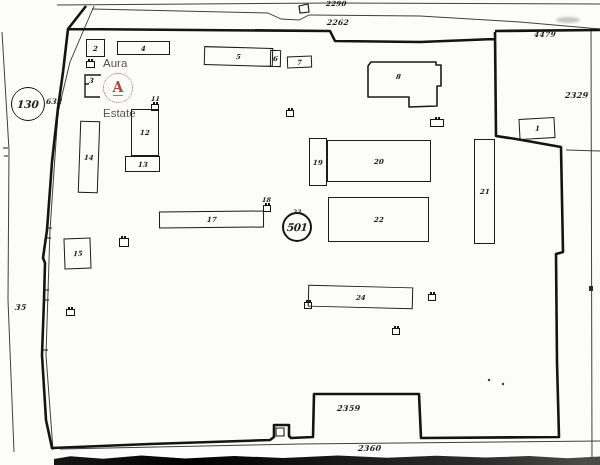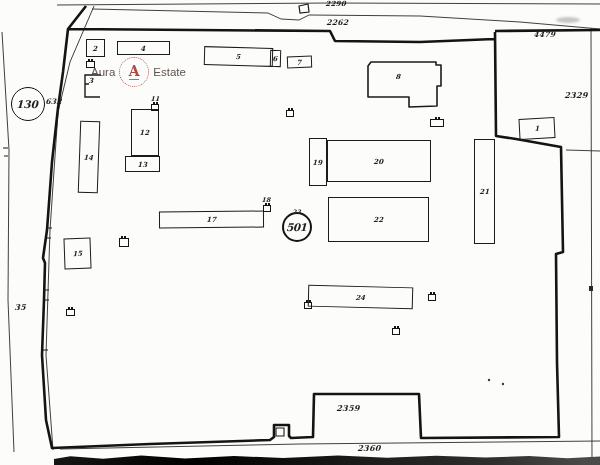--- a/index.html
+++ b/index.html
@@ -38,22 +38,22 @@
     color:#222;line-height:1;transform:skewX(-5deg);
   }
   .circle-pt{
     position:absolute;border-radius:50%;border:1.7px solid #141414;
     display:flex;align-items:center;justify-content:center;box-sizing:border-box;
   }
   .circle-pt .num{font-size:10.5px;}
   #c501{border-width:2.2px;}
   #c501 .num{font-size:10.5px;letter-spacing:-.5px;}
   #wm{
-    position:absolute;left:91px;top:57px;display:flex;align-items:center;
-    gap:4px;opacity:.92;font-family:"Liberation Sans", sans-serif;
+    position:absolute;left:103px;top:57px;display:flex;align-items:flex-start;
+    gap:4px;opacity:.92;font-family:"Liberation Sans", sans-serif;flex-direction:column;
   }
   #wm .wm-word{font-size:11.5px;}
   #wm .wm-logo{
     width:30px;height:30px;border-radius:50%;border:1.6px dotted;
     display:flex;flex-direction:column;align-items:center;justify-content:center;
     box-sizing:border-box;
   }
   #wm .wm-a{font-family:"DejaVu Serif", serif;font-size:14px;font-weight:bold;line-height:1;}
   #wm .wm-bar{width:10px;height:1px;margin-top:1px;background:currentColor;opacity:.8;}
   #roadstrip{

